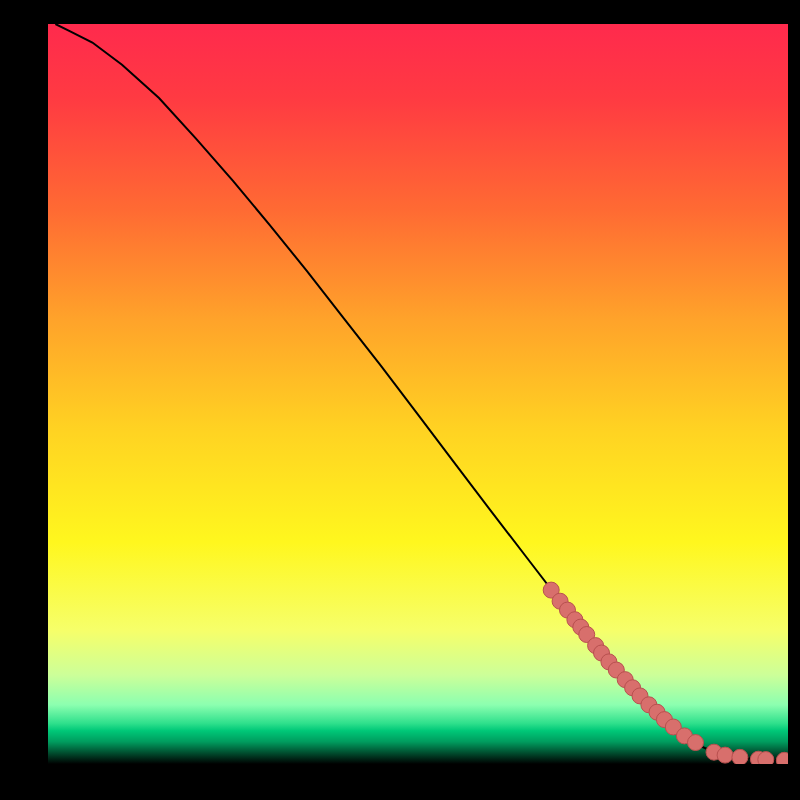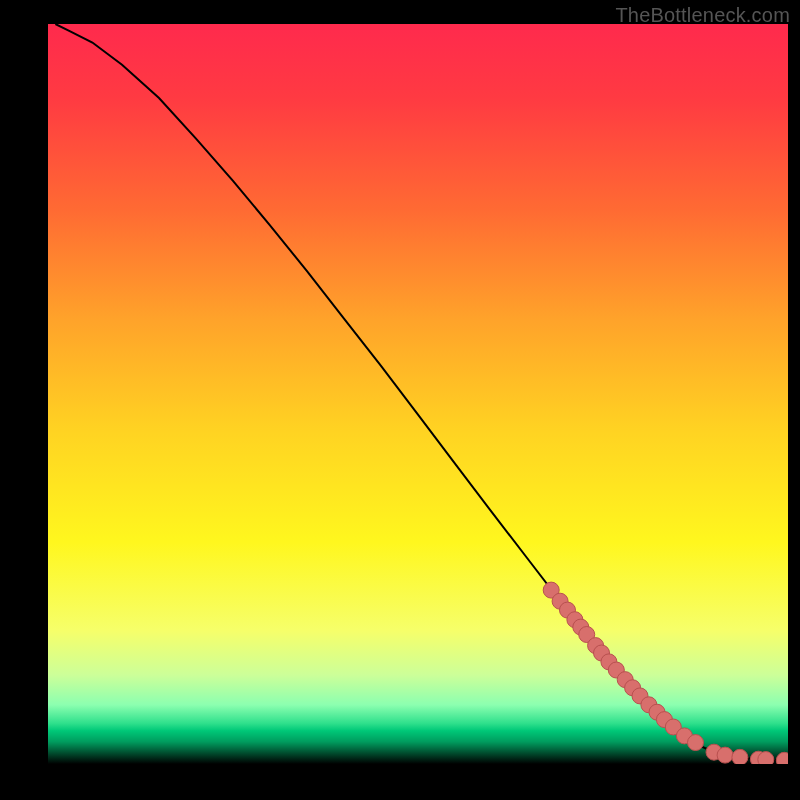--- a/index.html
+++ b/index.html
@@ -38,21 +38,20 @@
   svg {
     display: block;
     position: absolute;
     left: 0; top: 0;
   }
 </style>
 </head>
 <body>
 
 <div class="stage">
-  <div class="watermark">TheBottleneck.com</div>
 
   <div class="plot-frame">
     <svg id="plot-svg" width="740" height="740" viewBox="0 0 740 740">
       <defs>
         <linearGradient id="bg-grad" x1="0" y1="0" x2="0" y2="1">
             <stop offset="0.00%" stop-color="#ff2a4d"></stop>
             <stop offset="10.00%" stop-color="#ff3a42"></stop>
             <stop offset="25.00%" stop-color="#ff6a33"></stop>
             <stop offset="40.00%" stop-color="#ffa32a"></stop>
             <stop offset="55.00%" stop-color="#ffd322"></stop>

